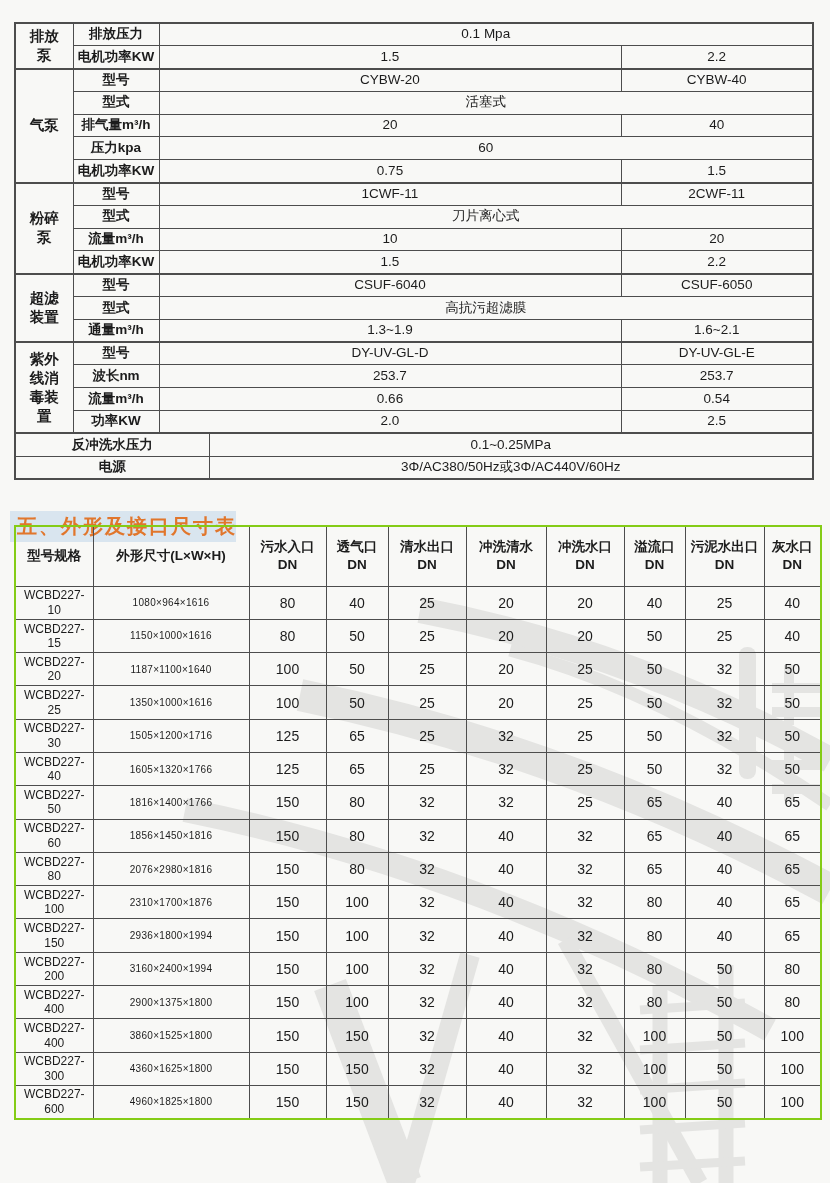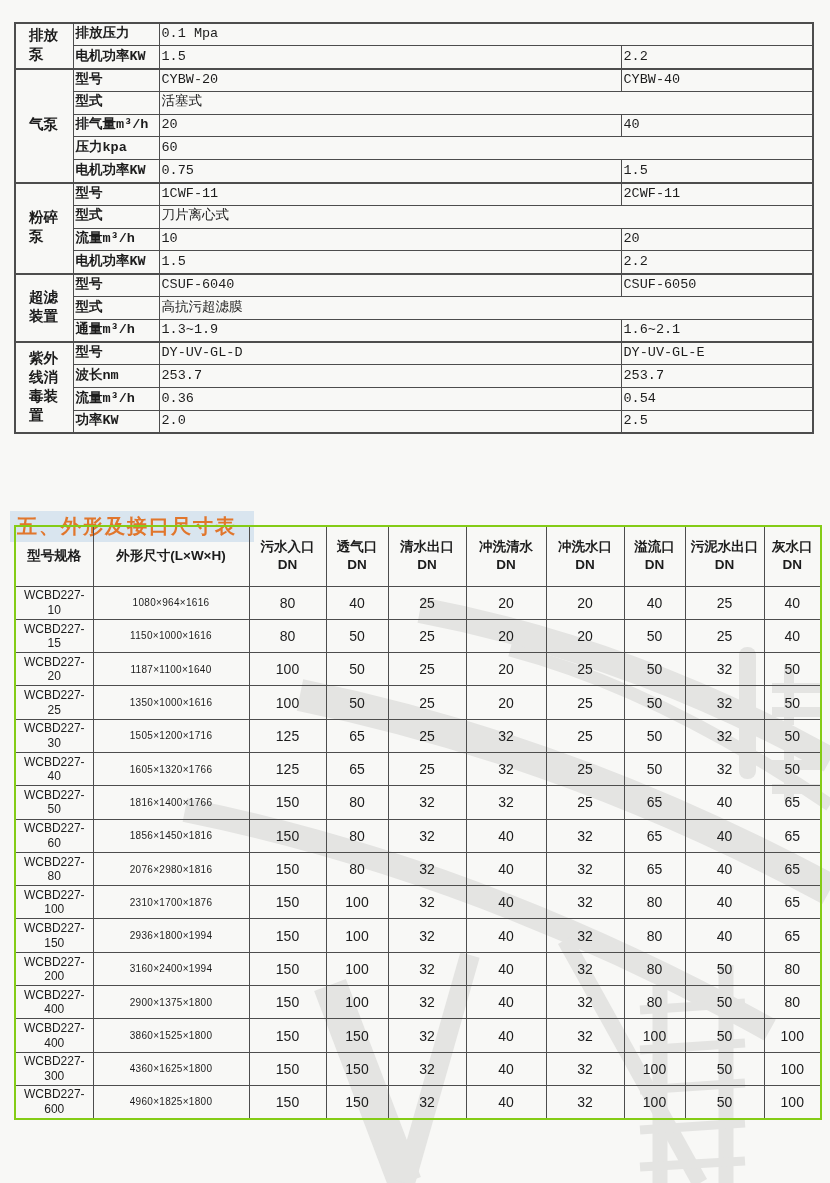--- a/index.html
+++ b/index.html
@@ -13,33 +13,33 @@
   }
   table { border-collapse: collapse; table-layout: fixed; background: transparent; position: relative; z-index: 2; }
 
   
   .spec-wrap { position: absolute; left: 14px; top: 22px; width: 798px; z-index: 2; }
   table.spec, table.specfooter { width: 798px; border: 2px solid #4d4d4d; }
   table.specfooter { margin-top: -2px; }
   .spec td, .specfooter td {
     border: 1px solid #4d4d4d;
     height: 22.8px;
-    vertical-align: middle;
+    text-align: center; vertical-align: middle;
     font-size: 13.5px; line-height: 1.1;
-    padding: 0 2px; overflow: hidden; font-family: Liberation Mono, monospace;
+    padding: 0 2px; overflow: hidden;
   }
   tr.sec-start td { border-top: 2px solid #4d4d4d; }
   td.group-cell { font-weight: bold; font-size: 14.5px; line-height: 1.3; padding: 0 13px; }
   td.label-cell { font-weight: bold; }
   .specfooter td.flabel-cell { font-weight: bold; }
 
   
   .title-band {
     position: absolute; left: 10px; top: 511px;
-    width: 244px; height: 31px;
+    width: 226px; height: 31px;
     background: #d9e5ef;
     display: flex; align-items: center;
     z-index: 2;
   }
   .title-band h2 {
     margin: 0; padding-left: 7px;
     font-size: 20px; font-weight: bold;
     letter-spacing: 2px;
     color: #e1762c;
     white-space: nowrap;
@@ -175,36 +175,44 @@
           <td class="value-cell">DY-UV-GL-D</td>
           <td class="value-cell">DY-UV-GL-E</td>
         </tr>
         <tr>
           <td class="label-cell">波长nm</td>
           <td class="value-cell">253.7</td>
           <td class="value-cell">253.7</td>
         </tr>
         <tr>
           <td class="label-cell">流量m³/h</td>
-          <td class="value-cell">0.36</td>
+          <td class="value-cell">0.66</td>
           <td class="value-cell">0.54</td>
         </tr>
         <tr>
           <td class="label-cell">功率KW</td>
           <td class="value-cell">2.0</td>
           <td class="value-cell">2.5</td>
         </tr>
       </tbody>
   </table>
   <table class="specfooter">
     <colgroup>
         <col style="width:194px">
         <col style="width:604px">
       </colgroup>
     <tbody>
+        <tr>
+          <td class="flabel-cell">反冲洗水压力</td>
+          <td class="fvalue-cell">0.1~0.25MPa</td>
+        </tr>
+        <tr>
+          <td class="flabel-cell">电源</td>
+          <td class="fvalue-cell">3Φ/AC380/50Hz或3Φ/AC440V/60Hz</td>
+        </tr>
       </tbody>
   </table>
 </div>
 
 <div class="title-band">
   <h2>五、外形及接口尺寸表</h2>
 </div>
 
 <table class="dims">
   <colgroup>

